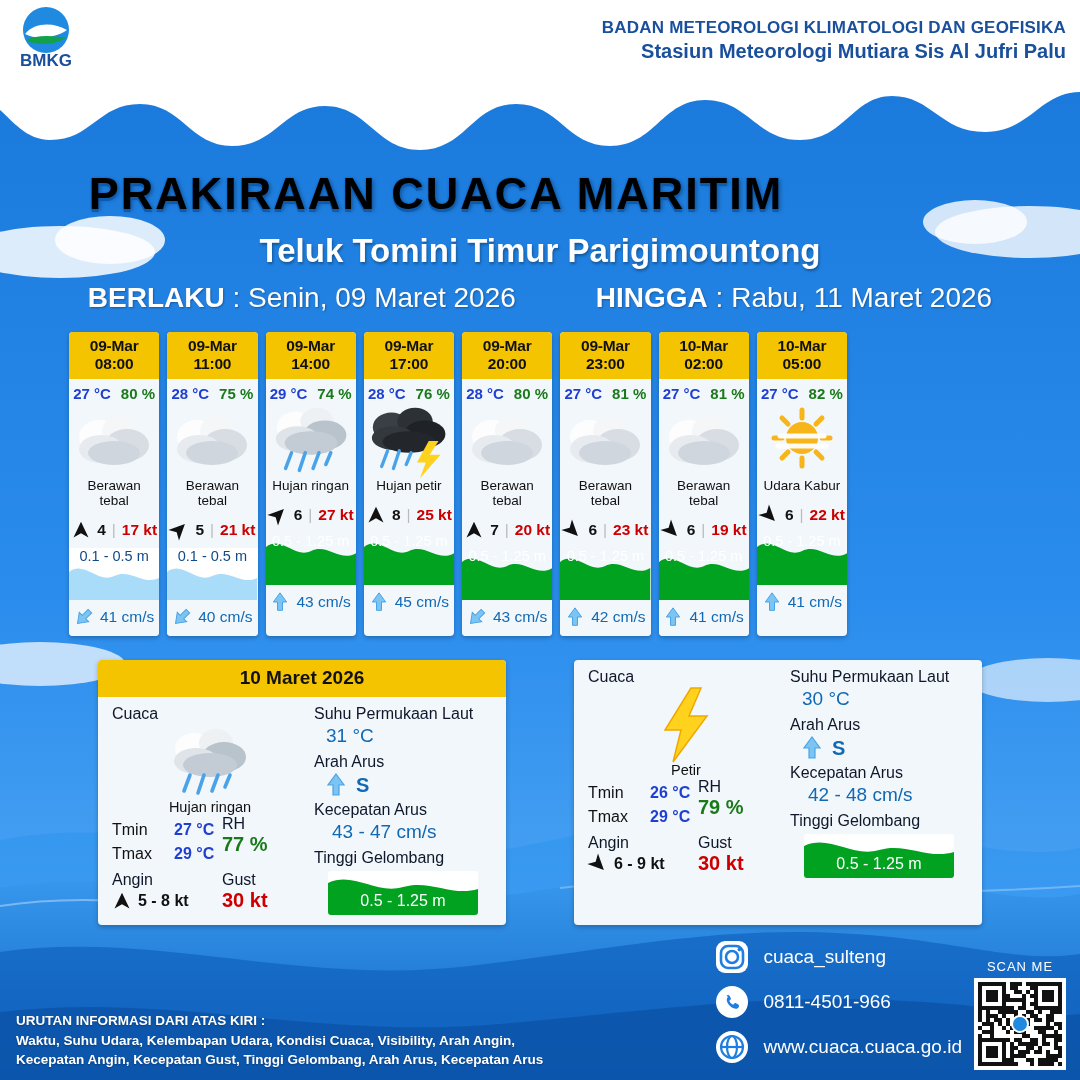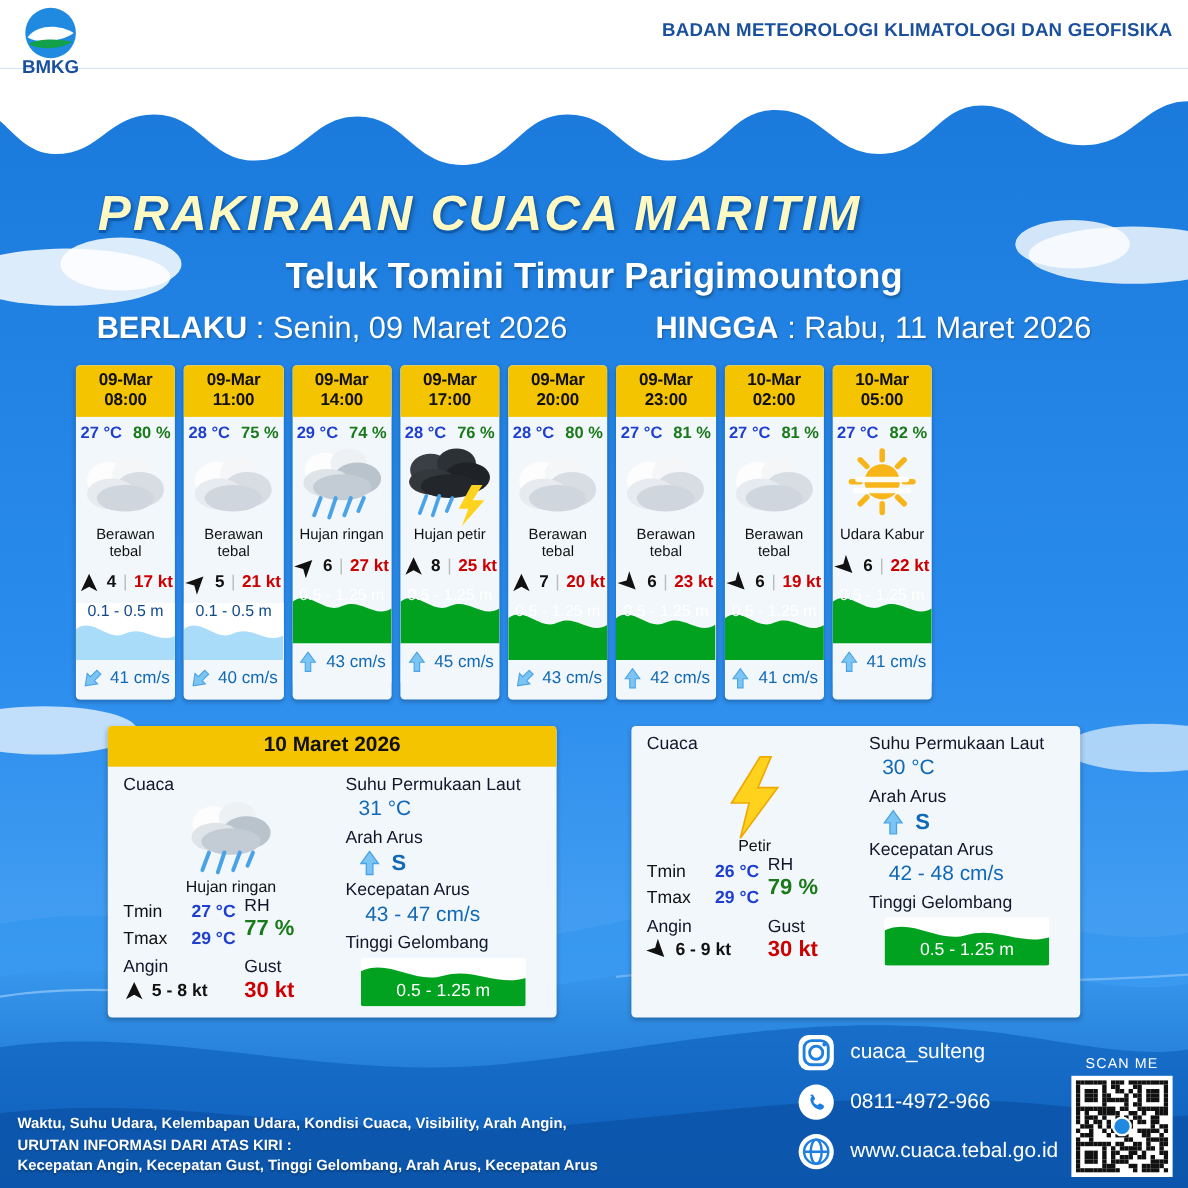--- a/index.html
+++ b/index.html
@@ -21,21 +21,21 @@
     background: #ffffff;
   }
   .logo-wrap { position: absolute; left: 10px; top: 4px; width: 100px; height: 62px; }
   .header-text { position: absolute; right: 14px; top: 6px; text-align: right; }
   .header-line1 { font-size: 17px; font-weight: bold; color: #1a4f9c; letter-spacing: .2px; margin-top: 12px; }
   .header-line2 { font-size: 20px; font-weight: bold; color: #1a4f9c; margin-top: 2px; }
 
   
   .title-main {
     position: absolute; top: 168px; left: 0; width: 872px; text-align: center;
-    font-size: 45px; font-weight: bold; font-style: italic; color: #fef9c3;
+    font-size: 45px; font-weight: bold; color: #000000;
     letter-spacing: 2px; z-index: 5;
     text-shadow: 0 3px 0 #0d5bb0, 0 0 2px #0d5bb0, 2px 2px 4px rgba(0,0,0,.3);
   }
   .title-sub {
     position: absolute; top: 232px; left: 0; width: 1080px; text-align: center;
     font-size: 33px; font-weight: bold; color: #ffffff; z-index: 5;
     text-shadow: 1px 2px 3px rgba(0,0,0,.35);
   }
   .validity {
     position: absolute; top: 282px; left: 0; width: 1080px; z-index: 5;
@@ -191,20 +191,21 @@
   <div class="logo-wrap">
     <svg viewBox="0 0 110 66" width="110" height="66">
       <circle cx="36" cy="26" r="23" fill="#1f8ae0"></circle>
       <path d="M15,30 C24,18 44,18 57,26 C46,34 26,36 15,30 Z" fill="#ffffff"></path>
       <path d="M16,36 C27,30 46,32 56,34 C45,41 26,42 16,36 Z" fill="#12a04a"></path>
       <text x="36" y="62" font-family="Liberation Sans, sans-serif" font-size="17" font-weight="bold" fill="#1a4f9c" text-anchor="middle">BMKG</text>
     </svg>
   </div>
   <div class="header-text">
     <div class="header-line1">BADAN METEOROLOGI KLIMATOLOGI DAN GEOFISIKA</div>
+    <div class="header-line2">Stasiun Meteorologi Mutiara Sis Al Jufri Palu</div>
   </div>
 </div>
 
 <div class="title-main">PRAKIRAAN CUACA MARITIM</div>
 <div class="title-sub">Teluk Tomini Timur Parigimountong</div>
 <div class="validity">
   <div>
     <b>BERLAKU</b> :
     <span>Senin, 09 Maret 2026</span>
   </div>
@@ -693,51 +694,51 @@
             <path d="M0,12 C26,0 48,24 75,16 C102,8 124,26 150,18 V44 H0 Z" fill="#00a21f"></path>
           </svg>
           <span class="t">0.5 - 1.25 m</span>
         </div>
       </div>
     </div>
     </div>
   </div>
 
 <div class="footer-note">
+  <div>URUTAN INFORMASI DARI ATAS KIRI :</div>
   <div>Waktu, Suhu Udara, Kelembapan Udara, Kondisi Cuaca, Visibility, Arah Angin,</div>
-  <div>URUTAN INFORMASI DARI ATAS KIRI :</div>
   <div>Kecepatan Angin, Kecepatan Gust, Tinggi Gelombang, Arah Arus, Kecepatan Arus</div>
 </div>
 
 <div class="contact">
   <div class="contact-list">
     <div class="contact-row">
       <svg width="34" height="34" viewBox="0 0 34 34">
         <rect x="1" y="1" width="32" height="32" rx="9" fill="#ffffff"></rect>
         <rect x="6" y="6" width="22" height="22" rx="7" fill="none" stroke="#1f7fe0" stroke-width="2.6"></rect>
         <circle cx="17" cy="17" r="6" fill="none" stroke="#1f7fe0" stroke-width="2.6"></circle>
         <circle cx="24.4" cy="9.6" r="1.8" fill="#1f7fe0"></circle>
       </svg>
       <span class="txt">cuaca_sulteng</span>
     </div>
     <div class="contact-row">
       <svg width="34" height="34" viewBox="0 0 34 34">
         <circle cx="17" cy="17" r="16" fill="#ffffff"></circle>
         <path d="M11.5 10.5c1.4-1 2.6-.5 3.2.6l1 1.9c.4.8.2 1.4-.5 2l-.9.8c.6 1.8 2.1 3.3 3.9 3.9l.8-.9c.6-.7 1.2-.9 2-.5l1.9 1c1.1.6 1.6 1.8.6 3.2-1 1.4-3 1.7-5.4.6-2.4-1.1-4.6-3.3-5.7-5.7-1.1-2.4-.8-4.4.6-5.4z" fill="#1f7fe0"></path>
       </svg>
-      <span class="txt">0811-4972-966</span>
+      <span class="txt">0811-4501-966</span>
     </div>
     <div class="contact-row">
       <svg width="34" height="34" viewBox="0 0 34 34">
         <circle cx="17" cy="17" r="16" fill="#ffffff"></circle>
         <circle cx="17" cy="17" r="11" fill="none" stroke="#1f7fe0" stroke-width="2.2"></circle>
         <ellipse cx="17" cy="17" rx="5" ry="11" fill="none" stroke="#1f7fe0" stroke-width="2.2"></ellipse>
         <line x1="6" y1="17" x2="28" y2="17" stroke="#1f7fe0" stroke-width="2.2"></line>
       </svg>
-      <span class="txt">www.cuaca.tebal.go.id</span>
+      <span class="txt">www.cuaca.cuaca.go.id</span>
     </div>
   </div>
   <div class="qr-box">
     <div class="scan-me">SCAN ME</div>
     <div class="qr">
       <svg viewBox="0 0 84 84" width="84" height="84" id="qrsvg">
           <rect width="84" height="84" fill="#ffffff"></rect>
           <rect x="0" y="0" width="4" height="4" fill="#111111"></rect>
           <rect x="4" y="0" width="4" height="4" fill="#111111"></rect>
           <rect x="8" y="0" width="4" height="4" fill="#111111"></rect>

